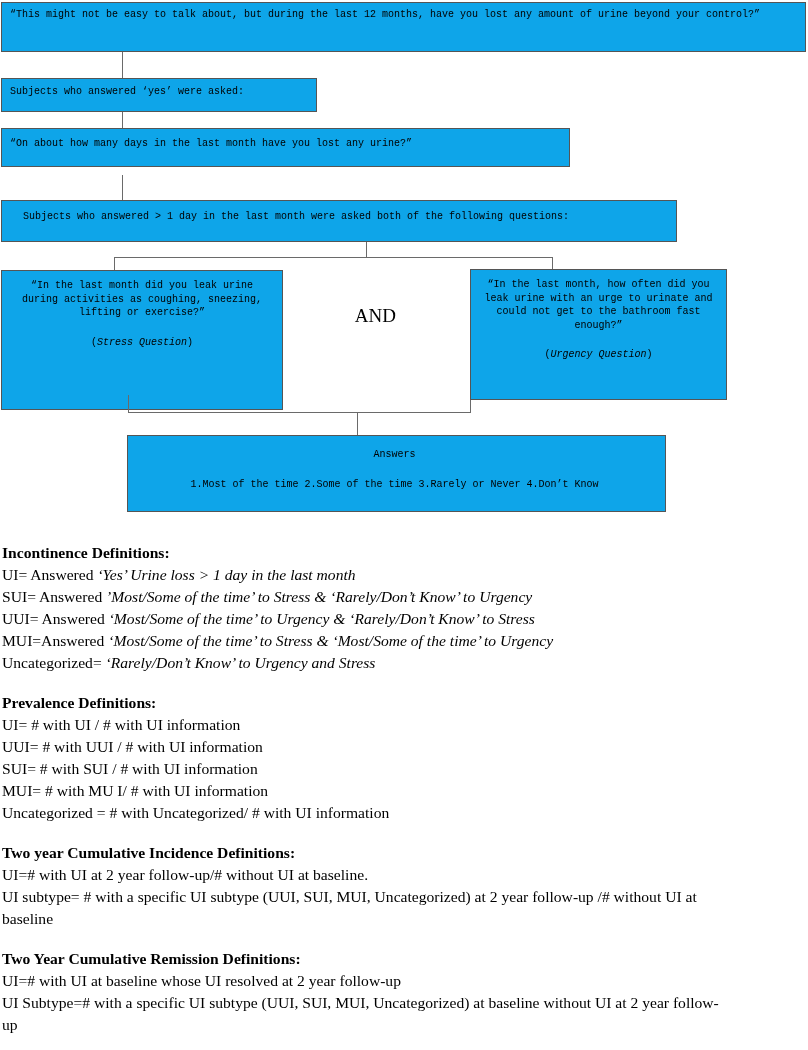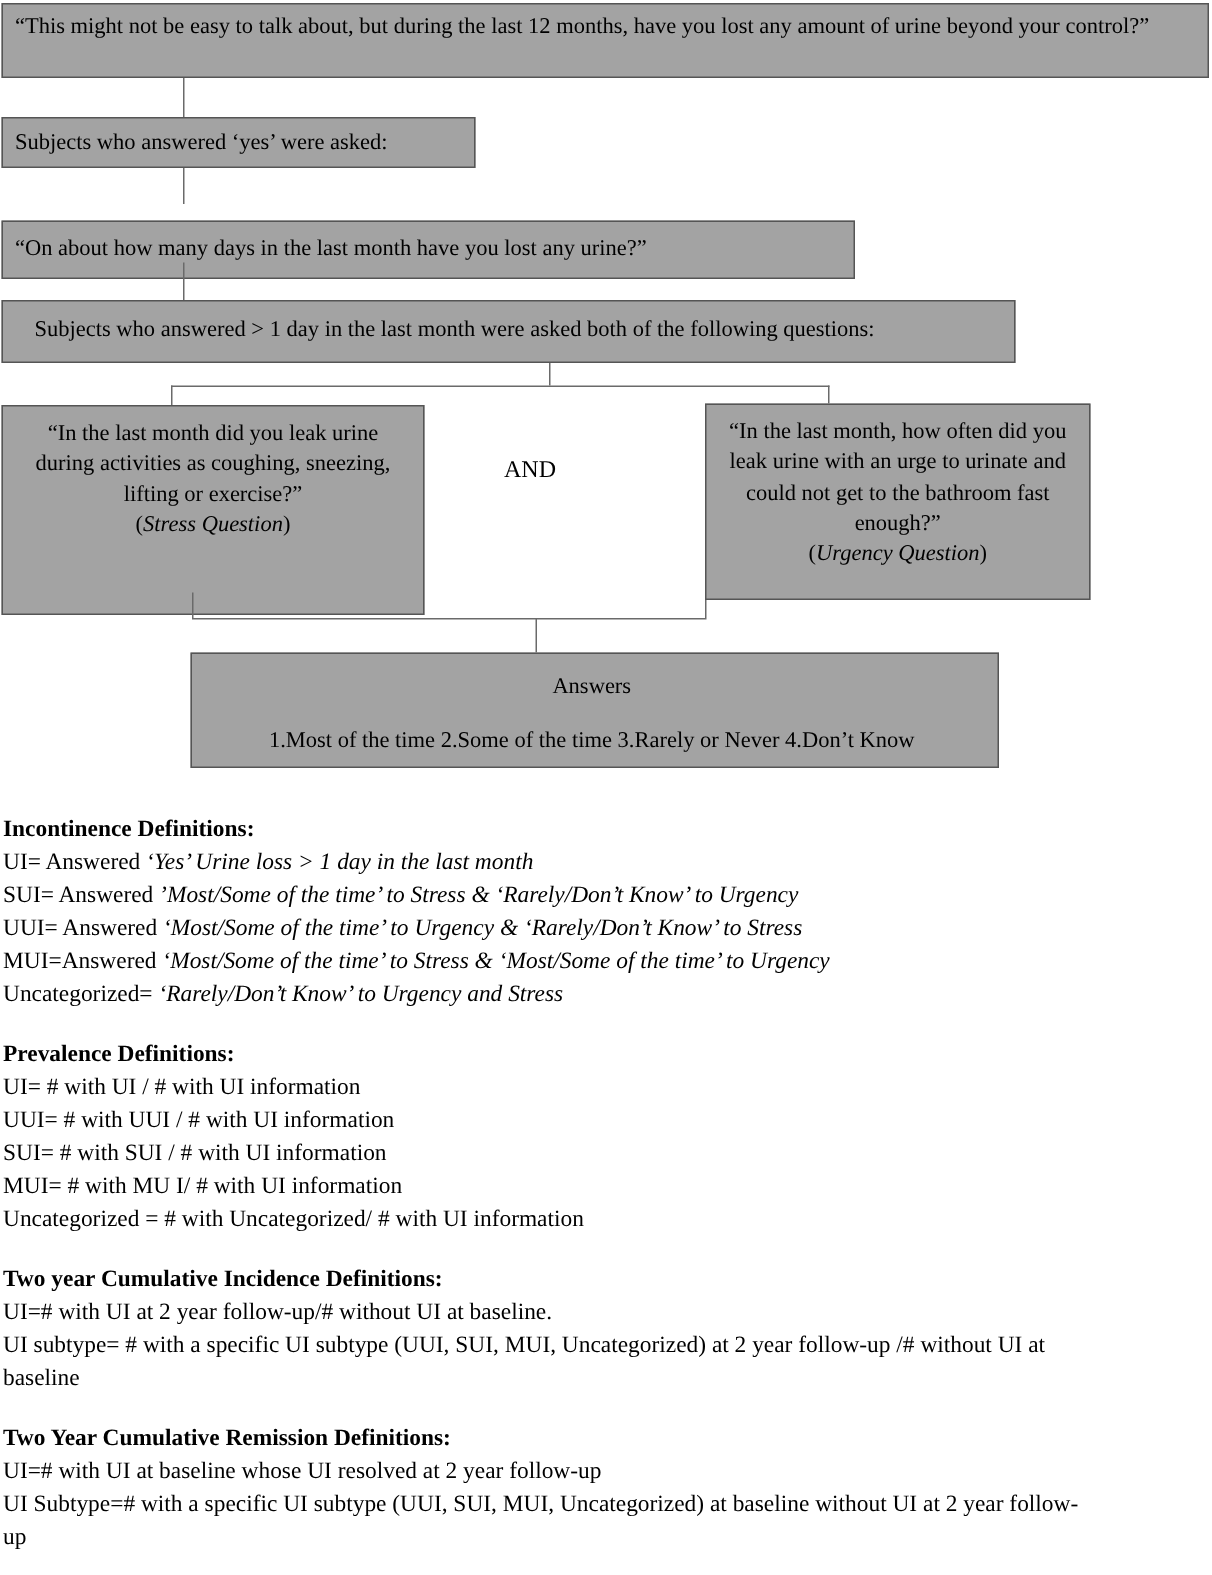--- a/index.html
+++ b/index.html
@@ -13,44 +13,45 @@
     overflow: hidden;
     -webkit-font-smoothing: antialiased;
   }
 
   
   #flowchart { position: relative; width: 808px; height: 520px; }
 
   .box {
     position: absolute;
     border: 1px solid #555;
-    background: #a3a3a3;
-    font-size: 15px;
+    background: #0ea5e9;
+    font-size: 10px;
     line-height: 1.35;
+    font-family: Liberation Mono, monospace;
   }
   .box.left   { text-align: left; }
   .box.center { text-align: center; }
 
   
   #box-q1  { left:1px;   top:2px;   width:805px; height:50px;  padding:5px 8px 0 8px; }
   #box-q2  { left:1px;   top:78px;  width:316px; height:34px;  padding:6px 8px 16px 8px; }
-  #box-q3  { left:1px;   top:147px; width:569px; height:39px;  padding:8px 8px 0 8px; }
+  #box-q3  { left:1px;   top:128px; width:569px; height:39px;  padding:8px 8px 0 8px; }
   #box-q4  { left:1px;   top:200px; width:676px; height:42px;  padding:9px 8px 0 21px; }
   #box-stress  { left:1px;   top:270px; width:282px; height:140px; padding:8px 10px 0 10px; }
   #box-urgency { left:470px; top:269px; width:257px; height:131px; padding:8px 10px 0 10px; }
   #box-answers { left:127px; top:435px; width:539px; height:77px;  padding:12px 12px 0 8px; }
 
-  .subq { font-style: italic; }
+  .subq { margin-top: 16px; font-style: italic; }
   .subq .paren { font-style: normal; }
 
   .and-label {
     position: absolute;
     left: 336px; top: 305px; width: 60px;
-    text-align: left;
-    font-size: 16px;
+    text-align: right;
+    font-size: 19px;
   }
 
   .answers-title { margin-bottom: 16px; }
   .answers-list  { white-space: nowrap; }
 
   
   .vline, .hline { position: absolute; background: #6a6a6a; }
   .vline { width: 1px; }
   .hline { height: 1px; }
 

